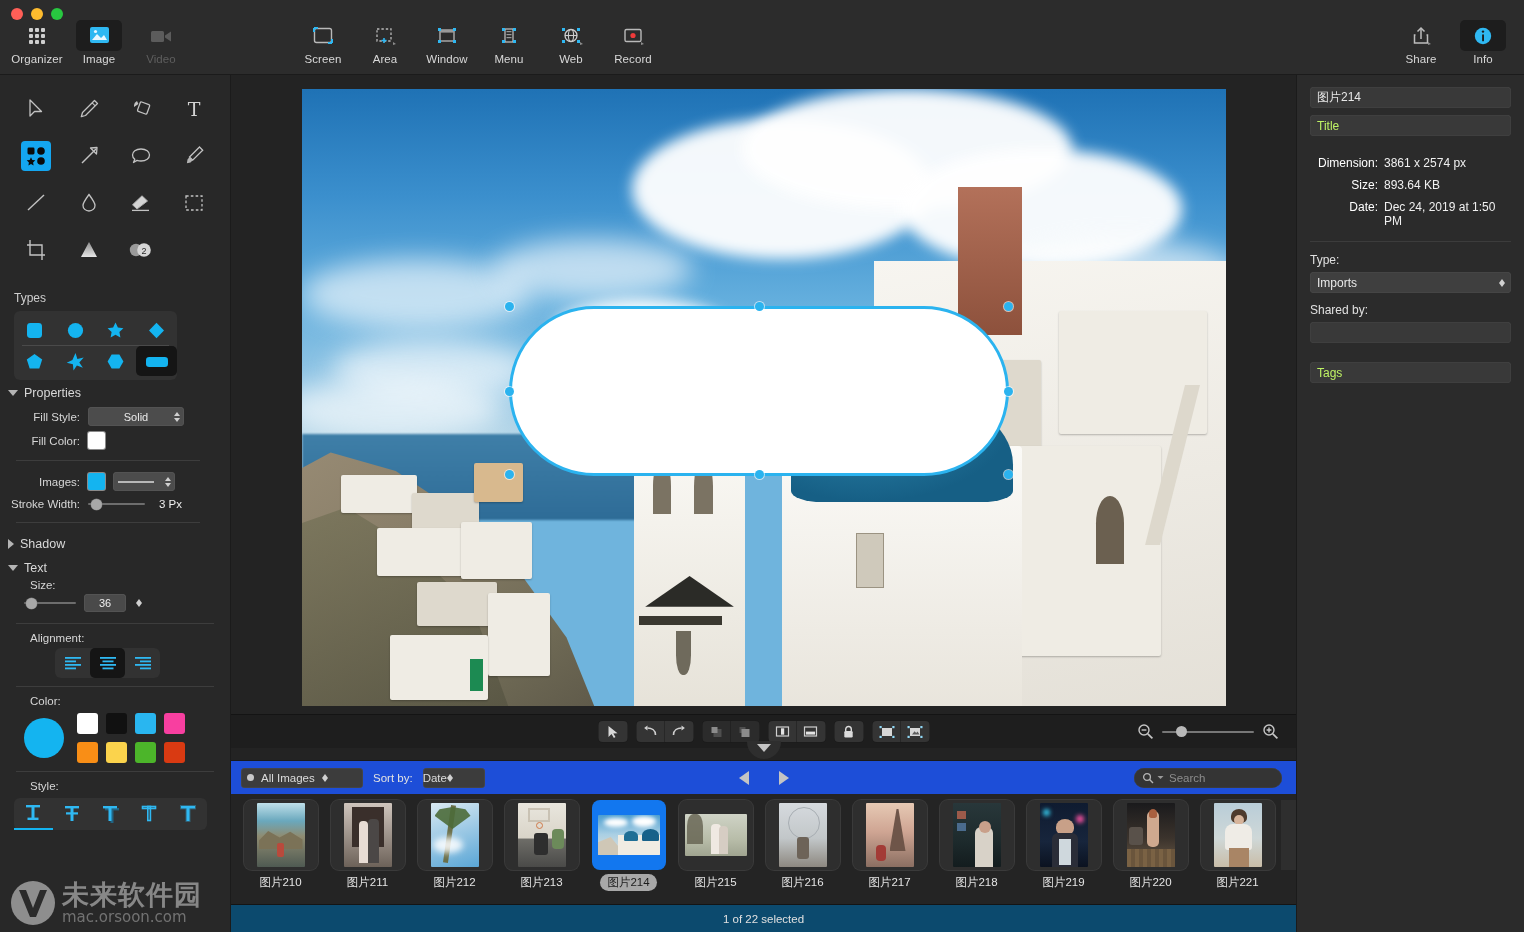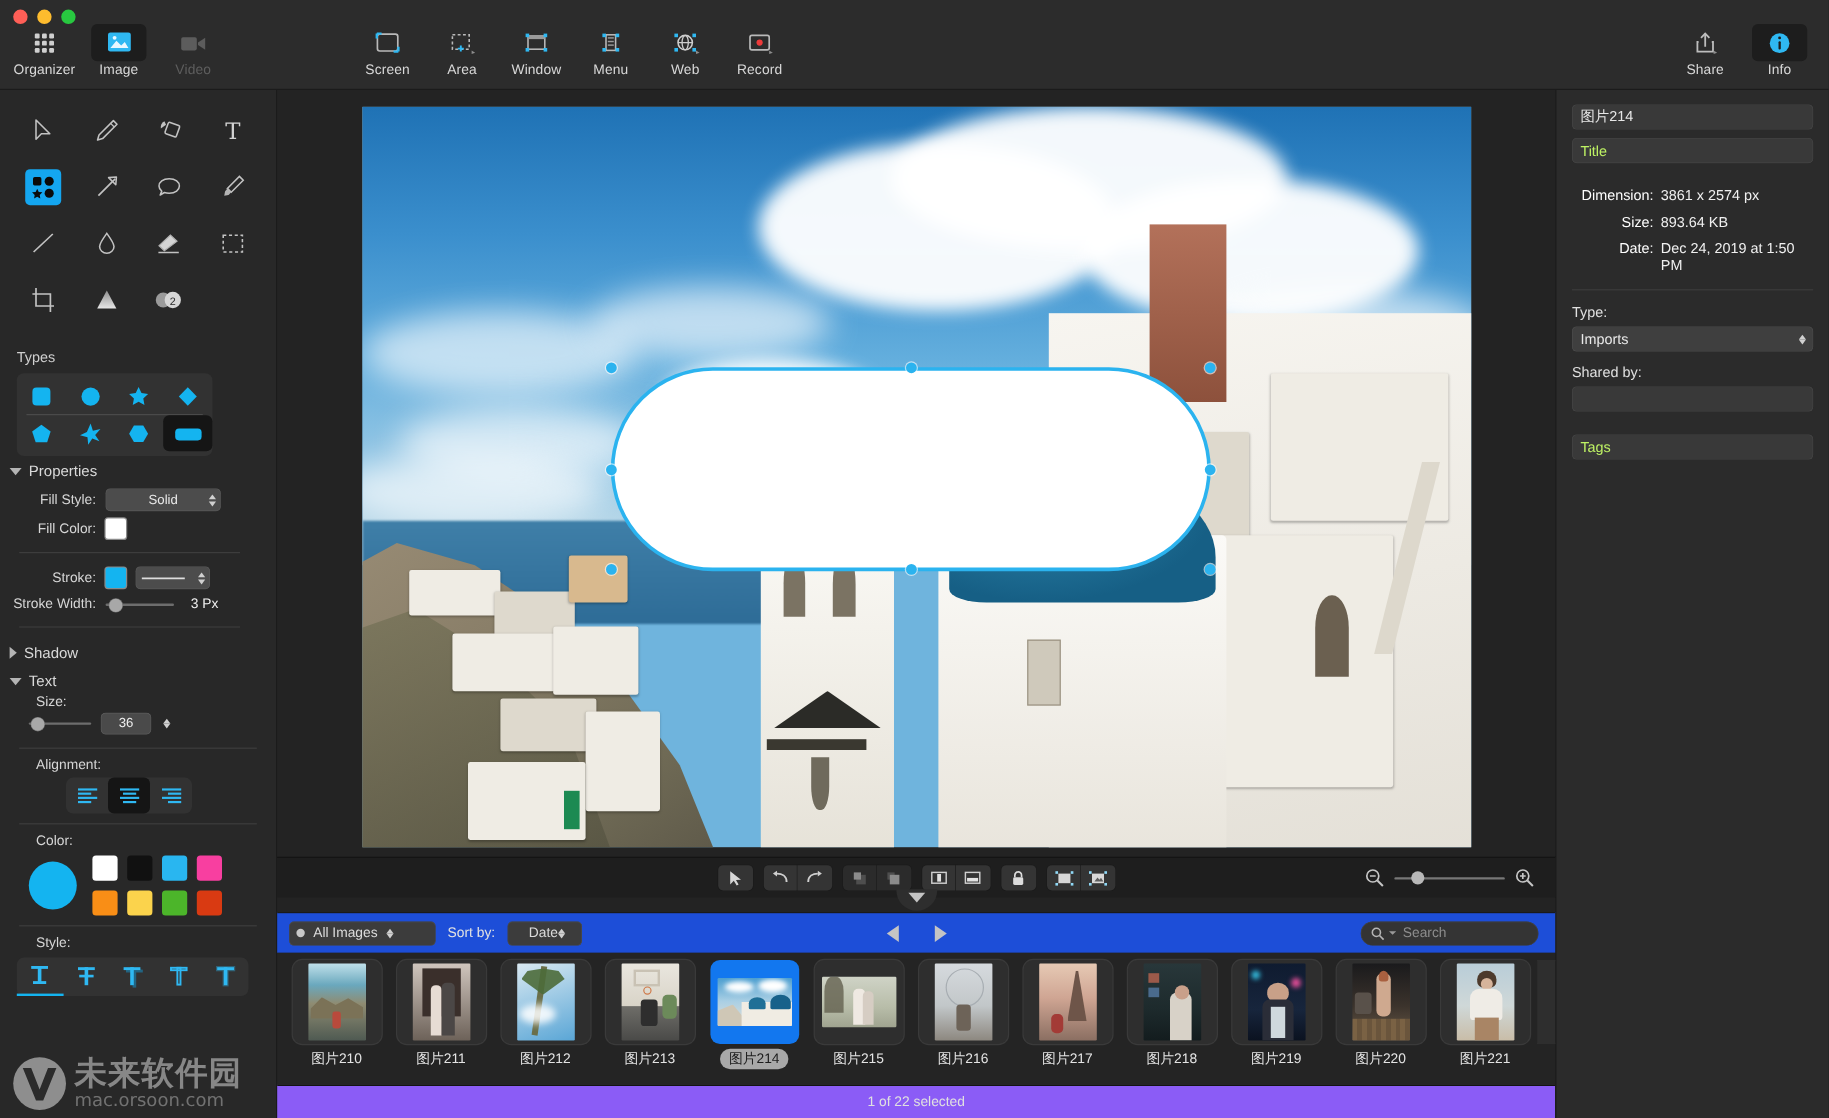--- a/index.html
+++ b/index.html
@@ -273,21 +273,21 @@
   .filter-popup {
     background:#3c3c3c; border-radius:4px; height:20px; width:122px;
     display:flex; align-items:center; gap:7px; padding: 0 6px;
     color:#dcdcdc; font-size:11.5px; position:relative;
     box-shadow: 0 0 0 .5px #4d4d4d inset;
   }
   .filter-dot { width:7px;height:7px;border-radius:50%;background:#c9c9c9; }
   .sortby { font-size:11.5px; color:#e2e2e2; }
   .date-popup {
     background:#3c3c3c; border-radius:4px; height:20px; width:62px;
-    display:flex; align-items:center; padding-left:18px; color:#dcdcdc;
+    display:flex; align-items:center; padding-left:0; color:#dcdcdc;
     font-size:11.5px; position:relative; box-shadow:0 0 0 .5px #4d4d4d inset;
   }
   .nav-arrows { position:absolute; left: 50%; transform: translateX(-50%); display:flex; gap:30px; }
   .arrL { width:0;height:0;border-top:7px solid transparent;border-bottom:7px solid transparent;border-right:10px solid #c4c4c4;}
   .arrR { width:0;height:0;border-top:7px solid transparent;border-bottom:7px solid transparent;border-left:10px solid #c4c4c4;}
   .searchbox {
     position:absolute; right: 14px; width:148px; height:20px;
     background:#343434; border-radius:10px; display:flex; align-items:center;
     gap:3px; padding-left: 8px; color:#8d8d8d; font-size:11.5px;
     box-shadow: 0 0 0 .5px #434343 inset;
@@ -310,21 +310,21 @@
   }
   .thumb.selected .thumb-box { background:#1277ef; box-shadow:none; }
   .thumb-img { border-radius: 1px; overflow:hidden; position:relative; }
   .thumb-label {
     font-size: 11.5px; color: #e4e4e4; padding: 1px 7px; border-radius: 9px;
   }
   .thumb.selected .thumb-label { background:#a8a8a8; color:#1c1c1c; }
 
   
   .statusbar {
-    flex: 0 0 28px; height:28px; background:#8b5cf6;
+    flex: 0 0 28px; height:28px; background:#0c4a6e;
     display:flex; align-items:center; justify-content:center;
     border-top: 1px solid #141414;
   }
   .status-text { font-size: 11.5px; color:#e0e0e0; }
 
   
   .watermark {
     position:absolute; left: 10px; bottom: 6px; display:flex; align-items:center;
     gap: 6px; opacity: .6; pointer-events:none;
   }
@@ -693,21 +693,21 @@
           </div>
         </div>
         <div class="prop-row">
           <div class="prop-lab" style="width:80px;flex:0 0 80px;">Fill Color:</div>
           <div class="swatch" style="background:#ffffff"></div>
         </div>
 
         <div class="hr"></div>
 
         <div class="prop-row">
-          <div class="prop-lab" style="width:80px;flex:0 0 80px;">Stroke:</div>
+          <div class="prop-lab" style="width:80px;flex:0 0 80px;">Images:</div>
           <div class="swatch" style="background:#14b4f0"></div>
           <div class="popup" style="width:62px;">
             <svg width="40" height="6" viewBox="0 0 40 6" style="position:absolute;left:5px;top:7px;">
               <path d="M0 3 H36" stroke="#dddddd" stroke-width="1.3"></path>
             </svg>
             <span class="chev">
                 <i class="u"></i>
                 <i class="d"></i>
               </span>
           </div>

